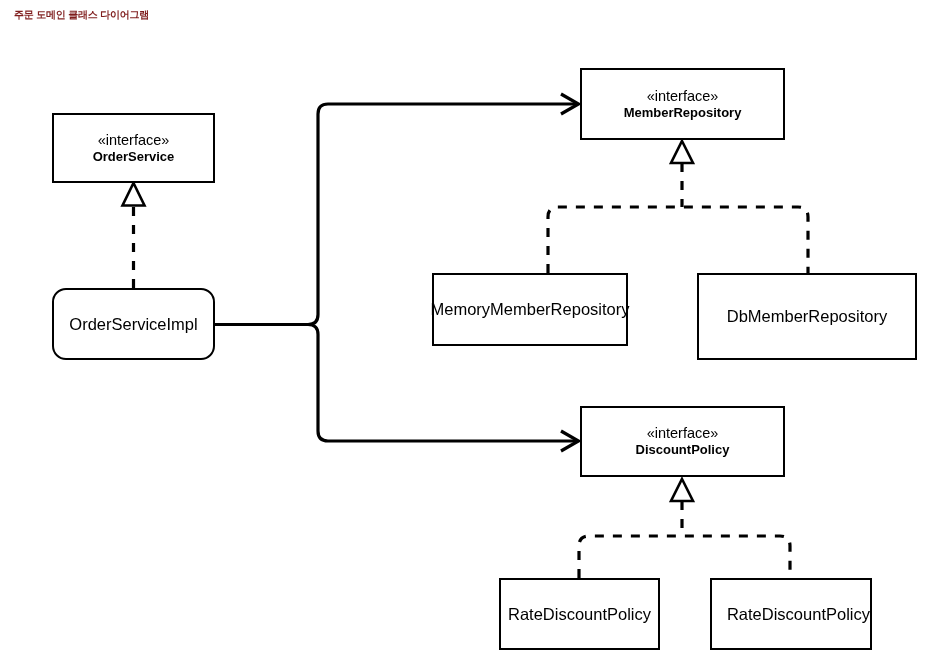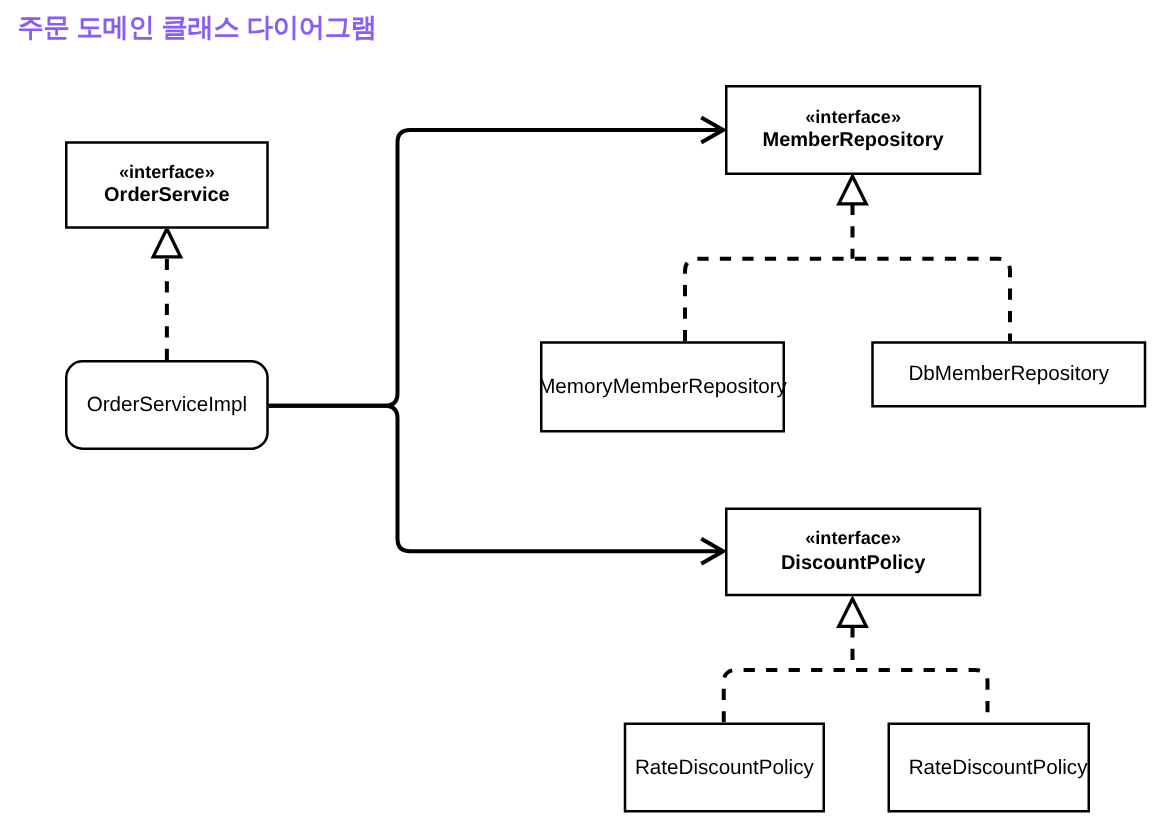--- a/index.html
+++ b/index.html
@@ -18,45 +18,45 @@
     position: absolute;
     left: 0;
     top: 0;
     width: 940px;
     height: 665px;
   }
   #diagram-title {
     position: absolute;
     left: 14px;
     top: 8px;
-    font-size: 21px;
+    font-size: 10px;
     font-weight: bold;
-    color: #8b5cf6;
+    color: #7f1d1d;
     letter-spacing: -0.2px;
     white-space: nowrap;
   }
   .uml-box {
     position: absolute;
     box-sizing: border-box;
     border: 2px solid #000000;
     background: #ffffff;
     display: flex;
     flex-direction: column;
     align-items: center;
     justify-content: center;
     color: #000000;
     line-height: 1.25;
   }
   .stereotype {
     font-size: 14.5px;
-    font-weight: bold;
+    font-weight: normal;
     white-space: nowrap;
   }
   .cls-name {
-    font-size: 16px;
+    font-size: 13px;
     font-weight: bold;
     white-space: nowrap;
   }
   .cls-name.plain {
     font-weight: normal;
     font-size: 16.5px;
   }
   svg { display: block; }
 </style>
 </head>
@@ -110,21 +110,21 @@
 
 <div class="uml-box" style="left:580px; top:68px; width:205px; height:72px;">
   <div class="stereotype">«interface»</div>
   <div class="cls-name">MemberRepository</div>
 </div>
 
 <div class="uml-box" style="left:432px; top:273px; width:196px; height:73px;">
   <div class="cls-name plain">MemoryMemberRepository</div>
 </div>
 
-<div class="uml-box" style="left:697px; top:273px; width:220px; height:53px;">
+<div class="uml-box" style="left:697px; top:273px; width:220px; height:87px;">
   <div class="cls-name plain">DbMemberRepository</div>
 </div>
 
 <div class="uml-box" style="left:580px; top:406px; width:205px; height:71px;">
   <div class="stereotype">«interface»</div>
   <div class="cls-name">DiscountPolicy</div>
 </div>
 
 <div class="uml-box" style="left:499px; top:578px; width:161px; height:72px;">
   <div class="cls-name plain">RateDiscountPolicy</div>

